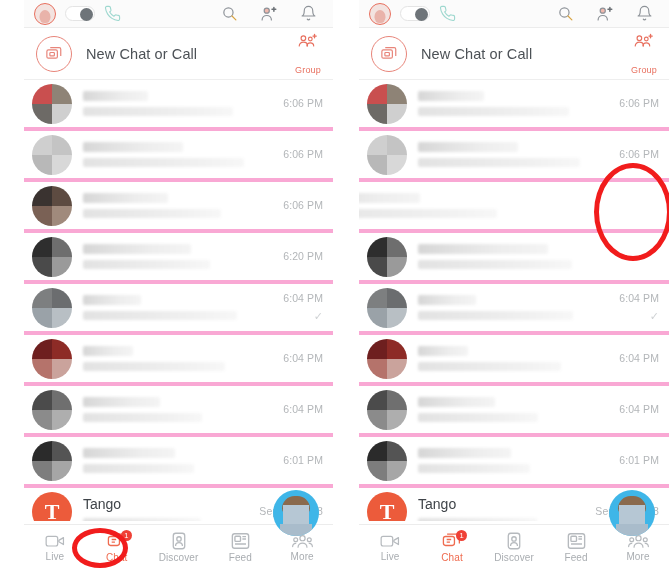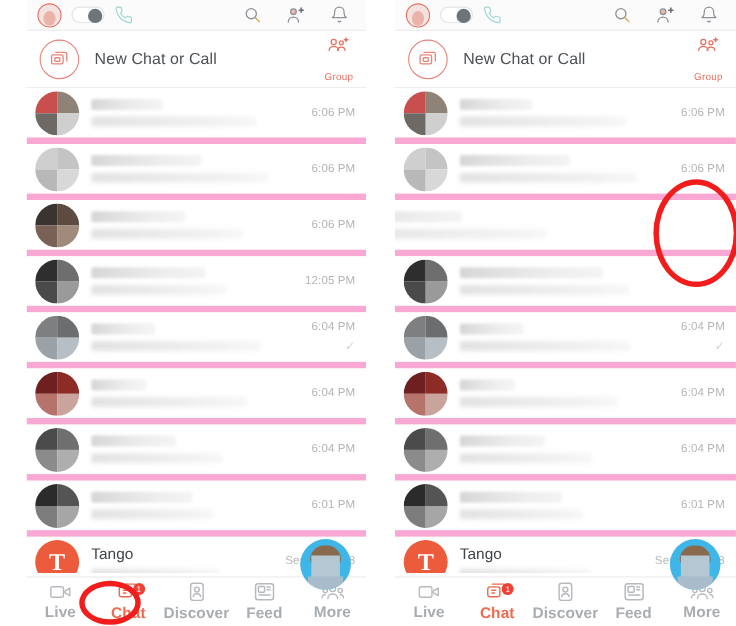--- a/index.html
+++ b/index.html
@@ -129,21 +129,21 @@
     height: 441px;
     overflow: hidden;
     background: #ffffff;
   }
   .chatrow {
     position: relative;
     height: 51px;
     display: flex;
     align-items: flex-start;
     padding: 0 10px 0 8px;
-    border-bottom: 6px solid #f9a8d4;
+    border-bottom: 4px solid #f9a8d4;
     background: #ffffff;
     overflow: hidden;
   }
   .chatrow.swiped .rowbody { transform: translateX(-78px); }
 
   .rowbody {
     display: flex;
     align-items: center;
     width: 100%;
     height: 100%;
@@ -280,24 +280,23 @@
     flex: 1 1 0;
     display: flex;
     flex-direction: column;
     align-items: center;
     justify-content: center;
     gap: 2px;
     position: relative;
     height: 100%;
   }
   .tab .tlabel {
-    font-size: 14px;
+    font-size: 10px;
     color: #a9adb1;
     letter-spacing: .1px;
-    font-weight: bold;
   }
   .tab.active .tlabel { color: #ef6b4f; }
   .tab-badge {
     position: absolute;
     top: 5px;
     left: 50%;
     margin-left: 4px;
     min-width: 11px; height: 11px;
     border-radius: 6px;
     background: #ef4136;
@@ -432,21 +431,21 @@
               <span class="q q1" style="background: rgb(46, 46, 46);"></span>
               <span class="q q2" style="background: rgb(110, 110, 110);"></span>
               <span class="q q3" style="background: rgb(74, 74, 74);"></span>
               <span class="q q4" style="background: rgb(154, 154, 154);"></span>
             </div>
             <div class="rowtext">
               <div class="blur-name" style="width: 56%;"></div>
               <div class="blur-msg" style="width: 66%;"></div>
             </div>
             <div class="rowmeta">
-              <div class="time">12:05 PM</div>
+              <div class="time">6:20 PM</div>
             </div>
           </div>
         </div>
         <div class="chatrow">
           <div class="rowbody">
             <div class="avatar">
               <span class="q q1" style="background: rgb(125, 127, 128);"></span>
               <span class="q q2" style="background: rgb(107, 109, 111);"></span>
               <span class="q q3" style="background: rgb(154, 162, 168);"></span>
               <span class="q q4" style="background: rgb(184, 191, 196);"></span>

